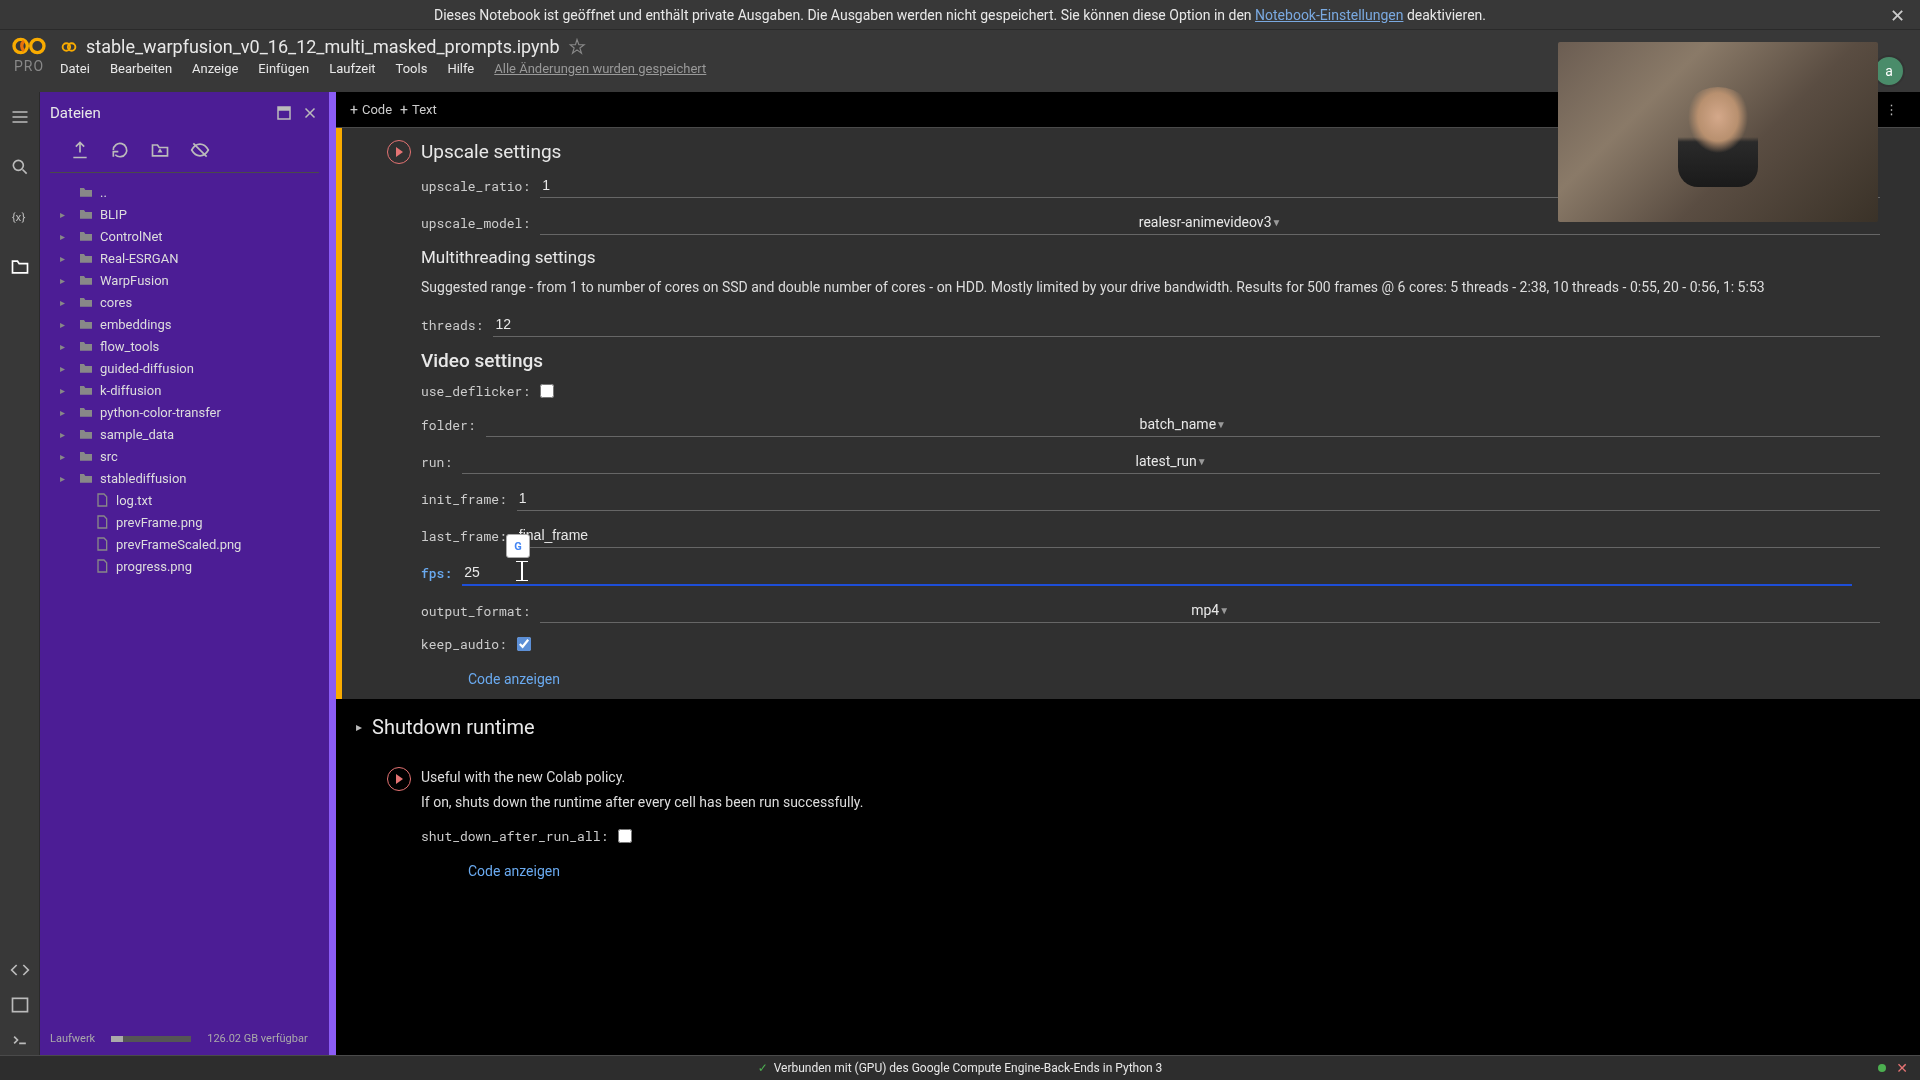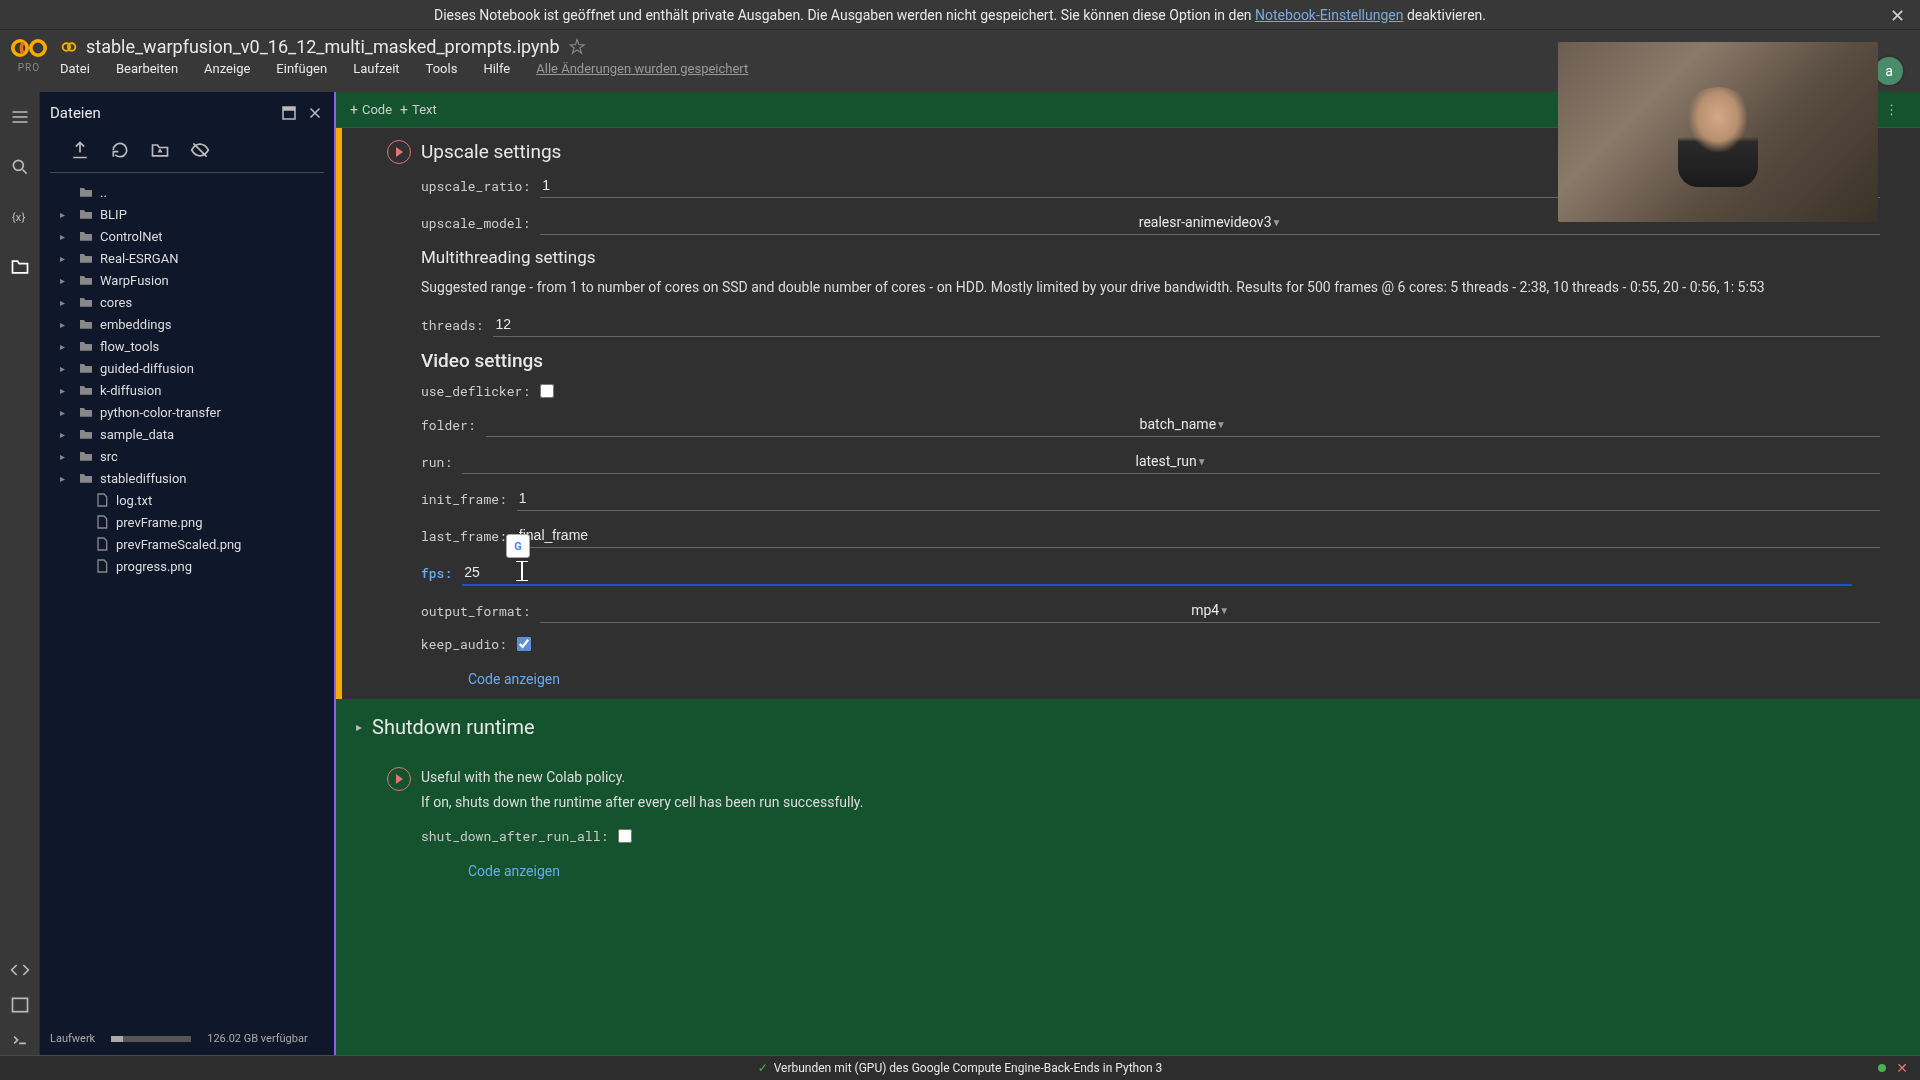--- a/index.html
+++ b/index.html
@@ -7,58 +7,58 @@
 
 
 .banner { background: #383838; height: 30px; display: flex; align-items: center; justify-content: center; font-size: 14px; border-bottom: 1px solid #2a2a2a; }
 .banner a { color: #7aa9e0; text-decoration: underline; }
 .banner-close { position: absolute; right: 15px; top: 5px; cursor: pointer; font-size: 18px; color: #ccc; }
 
 
 .header { height: 62px; display: flex; align-items: flex-start; padding: 6px 10px 0 10px; }
 .logo { width: 38px; height: 38px; margin-right: 12px; display: flex; flex-direction: column; align-items: center; }
 .logo-icon { width: 36px; height: 24px; }
-.logo-text { font-size: 10px; color: #888; letter-spacing: 1px; margin-top: 2px; }
+.logo-text { font-size: 14px; color: #888; letter-spacing: 1px; margin-top: 2px; }
 .header-main { flex: 1; }
 .title-row { display: flex; align-items: center; gap: 8px; }
 .doc-icon { width: 18px; height: 18px; }
 .doc-title { font-size: 18px; color: #e8e8e8; }
 .star-icon { width: 18px; height: 18px; color: #888; }
-.menu-row { display: flex; align-items: center; gap: 26px; margin-top: 4px; font-size: 13px; }
+.menu-row { display: flex; align-items: center; gap: 20px; margin-top: 4px; font-size: 13px; }
 .menu-item { cursor: pointer; }
 .save-status { color: #999; text-decoration: underline; }
 .avatar { width: 32px; height: 32px; border-radius: 50%; background: #4a8c6a; color: #fff; display: flex; align-items: center; justify-content: center; font-size: 14px; position: absolute; right: 15px; top: 55px; border: 2px solid #333; }
 
 
 .main-area { display: flex; height: calc(1080px - 92px - 25px); }
 .left-rail { width: 40px; background: #383838; display: flex; flex-direction: column; align-items: center; padding-top: 15px; gap: 30px; border-right: 1px solid #2a2a2a; }
 .left-rail-bottom { position: absolute; bottom: 30px; left: 0; width: 40px; display: flex; flex-direction: column; align-items: center; gap: 15px; }
 .rail-icon { width: 20px; height: 20px; color: #bbb; cursor: pointer; }
 .rail-icon.active { color: #fff; }
 
 
-.sidebar { width: 296px; background: #0f172a; border-right: 2px solid #8b5cf6; padding: 12px 10px; position: relative; }
+.sidebar { width: 296px; background: #4c1d95; border-right: 7px solid #8b5cf6; padding: 12px 10px; position: relative; }
 .sidebar-header { display: flex; justify-content: space-between; align-items: center; margin-bottom: 10px; }
 .sidebar-title { font-size: 15px; }
 .sidebar-controls { display: flex; gap: 8px; }
 .sb-icon { width: 18px; height: 18px; color: #bbb; cursor: pointer; }
 .file-toolbar { display: flex; gap: 20px; padding: 8px 20px 12px 20px; border-bottom: 1px solid #4a4a4a; margin-bottom: 8px; }
 .ft-icon { width: 20px; height: 20px; color: #bbb; cursor: pointer; }
 .file-tree { font-size: 13px; }
 .tree-item { display: flex; align-items: center; padding: 3px 0 3px 10px; cursor: pointer; }
 .tree-item.file { padding-left: 38px; }
 .tree-caret { width: 12px; color: #888; font-size: 10px; }
 .tree-icon { width: 16px; height: 16px; margin: 0 6px; }
 .tree-label { color: #ddd; }
 .disk-status { position: absolute; bottom: 10px; left: 10px; display: flex; align-items: center; gap: 16px; font-size: 11px; color: #aaa; }
 .disk-bar { width: 80px; height: 6px; background: #555; position: relative; }
 .disk-fill { height: 100%; background: #aaa; width: 15%; }
 
 
-.content { flex: 1; background: #14532d; overflow-y: auto; position: relative; }
+.content { flex: 1; background: #000000; overflow-y: auto; position: relative; }
 .toolbar { height: 36px; display: flex; align-items: center; padding: 0 14px; gap: 8px; border-bottom: 1px solid #4a4a4a; }
 .tb-btn { display: flex; align-items: center; gap: 4px; color: #ccc; font-size: 13px; cursor: pointer; }
 .tb-btn::before { content: '+'; font-size: 14px; }
 .tb-collapse { margin-left: auto; color: #bbb; cursor: pointer; }
 .tb-more { color: #bbb; cursor: pointer; padding: 0 8px; }
 
 .notebook { padding: 0; }
 .left-indicator { position: absolute; left: 0; width: 6px; background: #f9ab00; }
 
 .cell { position: relative; padding: 0 0 0 40px; margin-bottom: 0; display: flex; }

